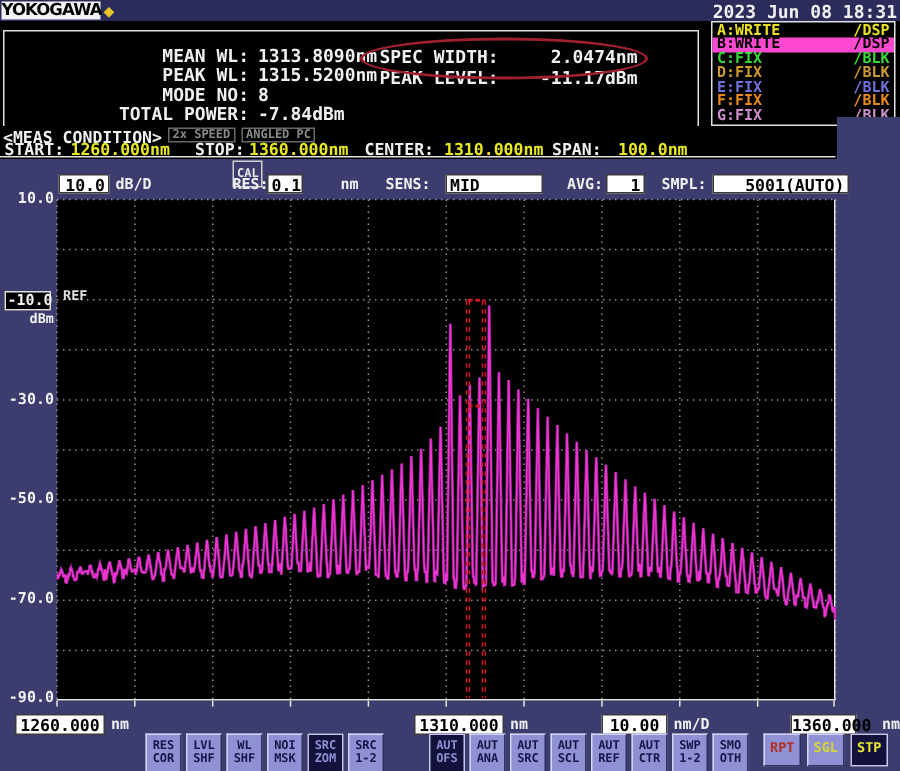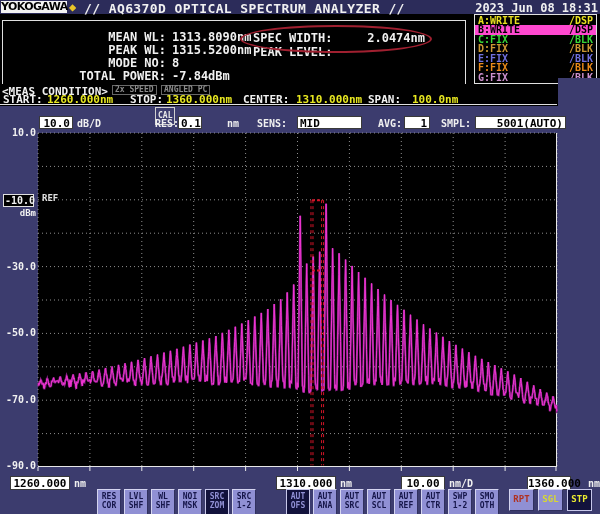--- a/index.html
+++ b/index.html
@@ -54,36 +54,36 @@
 </head>
 <body>
 
 <div id="screen">
 
   <div class="abs top-black"></div>
 
   <div class="abs header-bar">
     <div class="abs logo">YOKOGAWA</div>
     <div class="abs diamond">◆</div>
-    <div class="abs htitle">// AQ6370D OPTICAL SPECTRUM ANALYZER //</div>
     <div class="abs hdate">2023 Jun 08 18:31</div>
   </div>
 
   <div class="abs panel fpld"></div>
   <div class="abs frow-l" style="top:30px">MEAN WL:</div>
   <div class="abs frow-v" style="top:30px">1313.8090nm</div>
   <div class="abs frow-l" style="top:43px">PEAK WL:</div>
   <div class="abs frow-v" style="top:43px">1315.5200nm</div>
   <div class="abs frow-l" style="top:56px">MODE NO:</div>
   <div class="abs frow-v" style="top:56px">8</div>
   <div class="abs frow-l" style="top:69px">TOTAL POWER:</div>
   <div class="abs frow-v" style="top:69px">-7.84dBm</div>
   <div class="abs frow2-l" style="top:31px">SPEC WIDTH:</div>
   <div class="abs frow2-v" style="top:31px">2.0474nm</div>
   <div class="abs frow2-l" style="top:45px">PEAK LEVEL:</div>
+  <div class="abs frow2-v" style="top:45px">-11.17dBm</div>
   <div class="abs ellipse" style="border-color: rgb(160, 32, 48);"></div>
 
   <div class="abs panel legend" id="legend">
       <div class="legend-row">
         <span style="color: rgb(232, 224, 32);">A:WRITE</span>
         <span style="color: rgb(232, 224, 32);">/DSP</span>
       </div>
       <div class="legend-row" style="background: rgb(255, 72, 208);">
         <span style="color: rgb(0, 0, 0);">B:WRITE</span>
         <span style="color: rgb(0, 0, 0);">/DSP</span>

